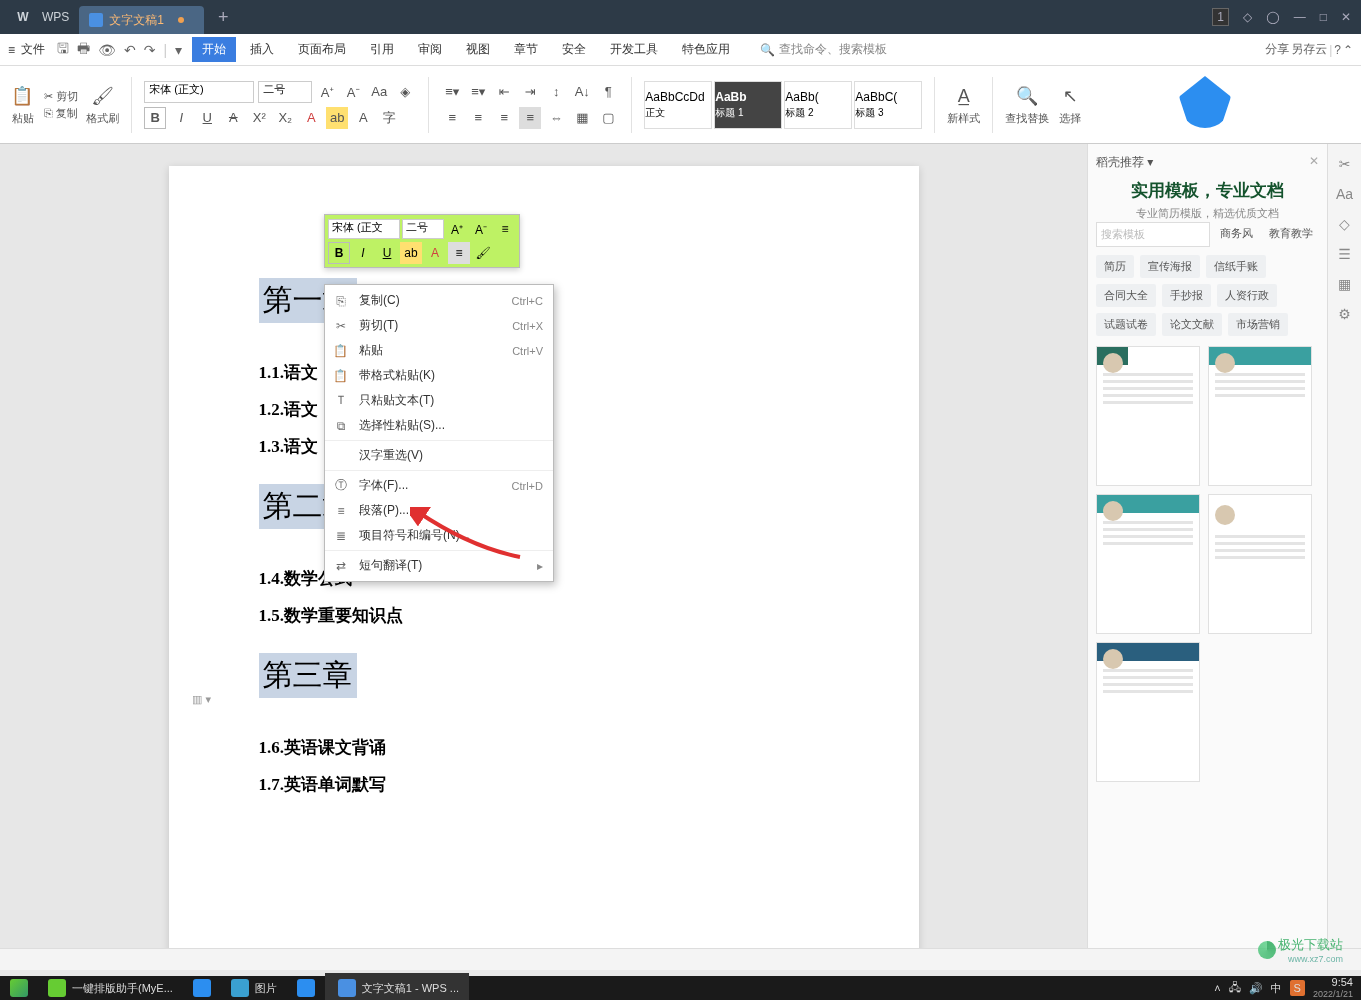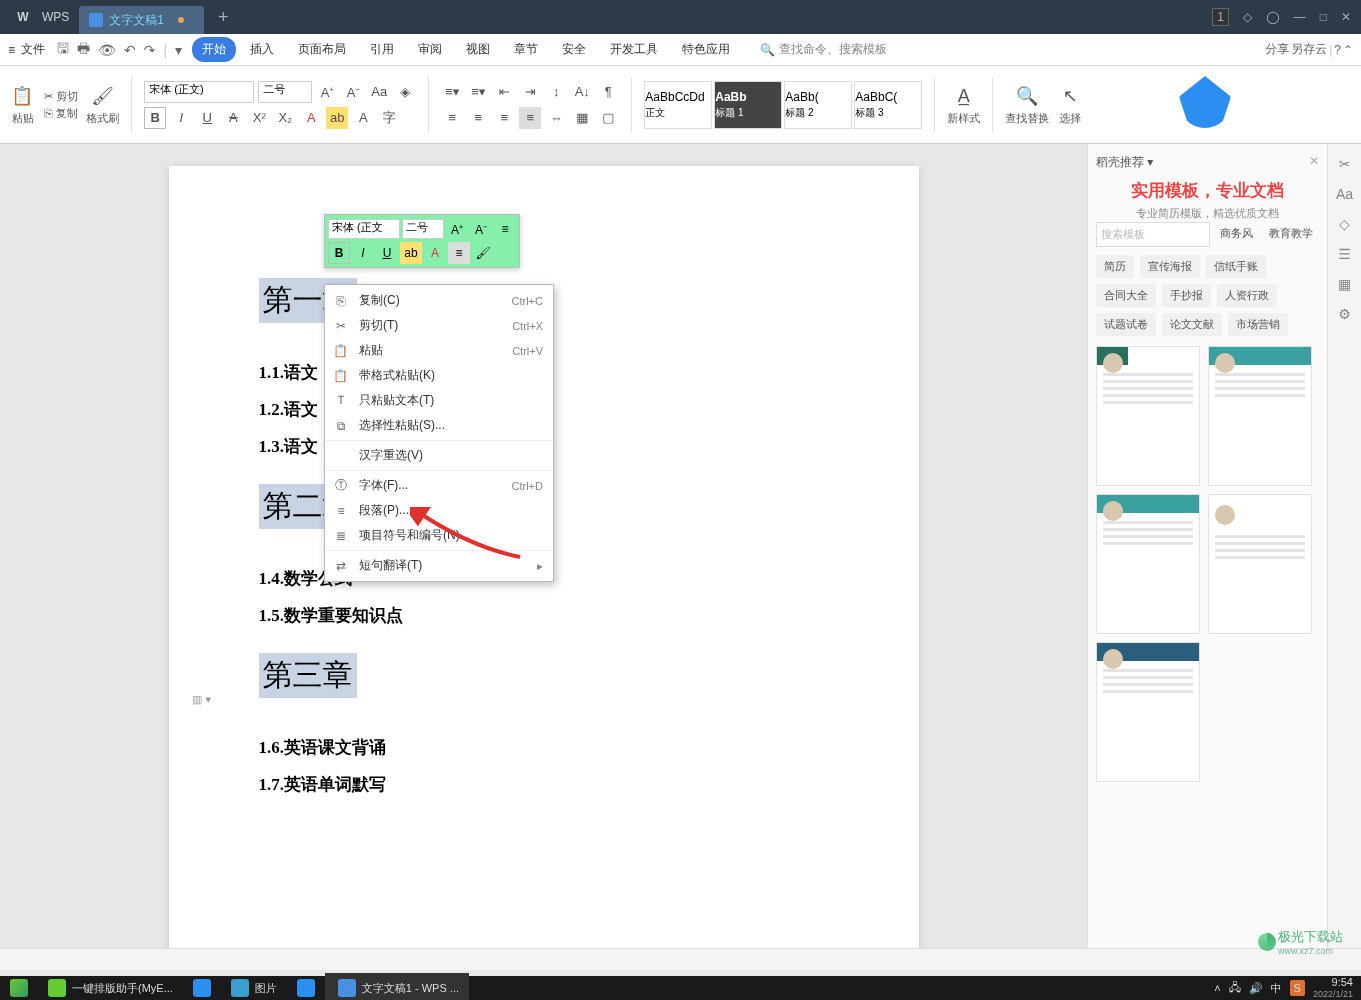--- a/index.html
+++ b/index.html
@@ -2,37 +2,37 @@
 <html><head>
 <meta charset="utf-8">
 <style>
 * { margin: 0; padding: 0; box-sizing: border-box; font-family: "Microsoft YaHei", sans-serif; }
 body { background: #e8e8e8; overflow: hidden; width: 1361px; height: 1000px; position: relative; }
 
 
 .titlebar { height: 34px; background: #2d3a47; display: flex; align-items: center; color: #cdd3d9; }
 .titlebar .wps-logo { width: 30px; text-align: center; font-size: 12px; font-weight: bold; margin-left: 8px; }
 .titlebar .wps-text { font-size: 12px; margin-left: 4px; }
-.titlebar .tab { background: #4a6684; height: 28px; margin-top: 6px; margin-left: 10px; padding: 0 40px 0 10px; display: flex; align-items: center; font-size: 12px; border-radius: 4px 4px 0 0; position: relative; color: #7dd3fc; }
+.titlebar .tab { background: #4a6684; height: 28px; margin-top: 6px; margin-left: 10px; padding: 0 40px 0 10px; display: flex; align-items: center; font-size: 12px; border-radius: 4px 4px 0 0; position: relative; color: #fdba74; }
 .titlebar .tab .doc-icon { width: 14px; height: 14px; background: #4a90e2; margin-right: 6px; border-radius: 2px; }
 .titlebar .tab .dot { position: absolute; right: 20px; width: 6px; height: 6px; background: #f0a050; border-radius: 50%; }
 .titlebar .addtab { margin-left: 14px; color: #aab; font-size: 18px; }
 .titlebar .spacer { flex: 1; }
 .titlebar .win-controls { display: flex; gap: 14px; margin-right: 10px; align-items: center; }
 .titlebar .win-controls span { font-size: 12px; color: #aab; }
 .titlebar .badge { background: #333; border: 1px solid #666; padding: 1px 4px; font-size: 10px; }
 
 
 .menubar { height: 32px; background: #fff; border-bottom: 1px solid #ddd; display: flex; align-items: center; padding: 0 8px; font-size: 12px; color: #333; }
 .menubar .hamburger { margin-right: 6px; }
 .menubar .file { margin-right: 12px; }
 .menubar .qat { display: flex; gap: 8px; margin-right: 10px; align-items: center; color: #666; }
 .menubar .qat span { font-size: 14px; }
 .menubar .tabs { display: flex; gap: 4px; }
-.menubar .tabs .mtab { padding: 4px 10px; border-radius: 12px; }
+.menubar .tabs .mtab { padding: 4px 10px; border-radius: 0; }
 .menubar .tabs .mtab.active { background: #3a7de0; color: #fff; }
 .menubar .search { margin-left: 20px; color: #888; display: flex; align-items: center; gap: 4px; }
 .menubar .right { margin-left: auto; display: flex; gap: 2px; align-items: center; color: #666; }
 
 
 .ribbon { height: 78px; background: #fff; border-bottom: 1px solid #ccc; display: flex; align-items: center; padding: 0 10px; gap: 8px; position: relative; }
 .ribbon .group { display: flex; flex-direction: column; align-items: center; gap: 2px; font-size: 11px; color: #555; }
 .ribbon .big-icon { width: 26px; height: 26px; display: flex; align-items: center; justify-content: center; font-size: 18px; }
 .ribbon .sep { width: 1px; height: 56px; background: #e2e2e2; margin: 0 4px; }
 .ribbon .font-row { display: flex; gap: 4px; align-items: center; }
@@ -47,39 +47,39 @@
 .ribbon .bird { position: absolute; right: 130px; top: 10px; width: 52px; height: 52px; background: #2c8ef0; border-radius: 50%; clip-path: polygon(50% 0, 100% 40%, 80% 100%, 20% 100%, 0 40%); }
 
 
 .workspace { position: absolute; top: 144px; left: 0; right: 0; bottom: 50px; background: #e7e7e7; display: flex; }
 .doc-area { flex: 1; position: relative; display: flex; justify-content: center; overflow: hidden; }
 .page { width: 750px; background: #fff; margin-top: 22px; box-shadow: 0 2px 8px rgba(0,0,0,0.15); position: relative; padding: 100px 90px; min-height: 900px; }
 .page h1 { font-size: 30px; font-weight: normal; font-family: "SimSun", serif; margin: 12px 0 24px; }
 .page h1.sel { background: #c8d4e4; display: inline-block; padding: 2px 4px; }
 .page p { font-size: 17px; font-weight: bold; margin: 14px 0; font-family: "SimSun", serif; }
 
-.floating-toolbar { position: absolute; left: 324px; top: 70px; background: #86efac; border: 1px solid #bbb; box-shadow: 0 2px 6px rgba(0,0,0,0.2); padding: 3px; }
+.floating-toolbar { position: absolute; left: 324px; top: 70px; background: #bef264; border: 1px solid #bbb; box-shadow: 0 2px 6px rgba(0,0,0,0.2); padding: 3px; }
 .floating-toolbar .row { display: flex; gap: 2px; align-items: center; }
 .floating-toolbar .combo { border: 1px solid #ccc; height: 20px; font-size: 11px; padding: 0 3px; background: #fff; }
 .floating-toolbar .ib { width: 22px; height: 22px; display: flex; align-items: center; justify-content: center; font-size: 12px; border: 1px solid transparent; }
 .floating-toolbar .ib.boxed { border: 1px solid #bbb; }
 
 .context-menu { position: absolute; left: 324px; top: 140px; width: 230px; background: #fff; border: 1px solid #bbb; box-shadow: 2px 3px 8px rgba(0,0,0,0.25); font-size: 12px; padding: 3px 0; }
 .context-menu .item { display: flex; align-items: center; height: 25px; padding: 0 10px 0 8px; gap: 10px; color: #333; }
 .context-menu .item .cicon { width: 16px; text-align: center; color: #666; font-size: 12px; }
 .context-menu .item .label { flex: 1; }
 .context-menu .item .shortcut { color: #888; font-size: 11px; }
 .context-menu .item .arrow { color: #888; }
 .context-menu hr { border: none; border-top: 1px solid #eee; margin: 2px 0; }
 
 .arrow-annotation { position: absolute; left: 410px; top: 363px; pointer-events: none; }
 
 .side-panel { width: 240px; background: #fafafa; border-left: 1px solid #ddd; padding: 10px 8px; font-size: 12px; overflow: hidden; }
 .side-panel .title { font-size: 12px; color: #555; margin-bottom: 8px; }
-.side-panel .headline { font-size: 17px; font-weight: bold; text-align: center; color: #ef4444; margin: 8px 0 4px; }
+.side-panel .headline { font-size: 17px; font-weight: bold; text-align: center; color: #14532d; margin: 8px 0 4px; }
 .side-panel .sub { font-size: 11px; color: #888; text-align: center; margin-bottom: 1px; }
 .side-panel .search-row { display: flex; gap: 4px; margin-bottom: 8px; font-size: 11px; }
 .side-panel .search-row .sbox { flex: 1; border: 1px solid #ddd; padding: 4px; color: #bbb; background: #fff; }
 .side-panel .search-row .stag { padding: 4px 6px; color: #555; }
 .side-panel .tags { display: flex; flex-wrap: wrap; gap: 6px; margin-bottom: 10px; }
 .side-panel .tag { background: #eef0f2; padding: 4px 8px; font-size: 11px; color: #555; border-radius: 2px; }
 .side-panel .thumbs { display: flex; flex-wrap: wrap; gap: 8px; }
 .side-panel .thumb { width: 104px; height: 140px; background: #fff; border: 1px solid #e0e0e0; position: relative; }
 .side-panel .thumb .stripe { position: absolute; top: 0; left: 0; right: 0; height: 18px; background: #2a6e5f; }
 .side-panel .thumb .av { position: absolute; top: 6px; left: 6px; width: 20px; height: 20px; background: #d8c8b0; border-radius: 50%; }
@@ -92,21 +92,21 @@
 
 .statusbar { position: absolute; bottom: 30px; left: 0; right: 0; height: 22px; background: #f4f4f4; border-top: 1px solid #ddd; }
 
 
 .taskbar { position: absolute; bottom: 0; left: 0; right: 0; height: 24px; background: #1a1a1a; display: flex; align-items: center; color: #ddd; font-size: 11px; }
 .taskbar .tbtn { height: 30px; padding: 0 10px; display: flex; align-items: center; gap: 6px; }
 .taskbar .tbtn.active { background: #333; padding-left: 13px; }
 .taskbar .ticon { width: 18px; height: 18px; border-radius: 3px; }
 .taskbar .tray { margin-left: auto; display: flex; align-items: center; gap: 8px; padding-right: 8px; }
 
-.watermark { position: absolute; right: 18px; bottom: 44px; font-size: 13px; color: #2aa85a; display: flex; align-items: center; gap: 2px; opacity: 0.85; }
+.watermark { position: absolute; right: 18px; bottom: 36px; font-size: 13px; color: #2aa85a; display: flex; align-items: center; gap: 2px; opacity: 0.85; text-align: right; }
 .watermark .logo { width:18px; height:18px; background: conic-gradient(#2aa85a, #5fd08a); border-radius:50%; }
 
 .page-indicator { position: absolute; left: 192px; top: 549px; font-size: 11px; color: #999; display:flex; align-items:center; gap:3px;}
 </style>
 </head>
 <body>
 
 <div class="titlebar">
   <span class="wps-logo">W</span>
   <span class="wps-text">WPS</span>

